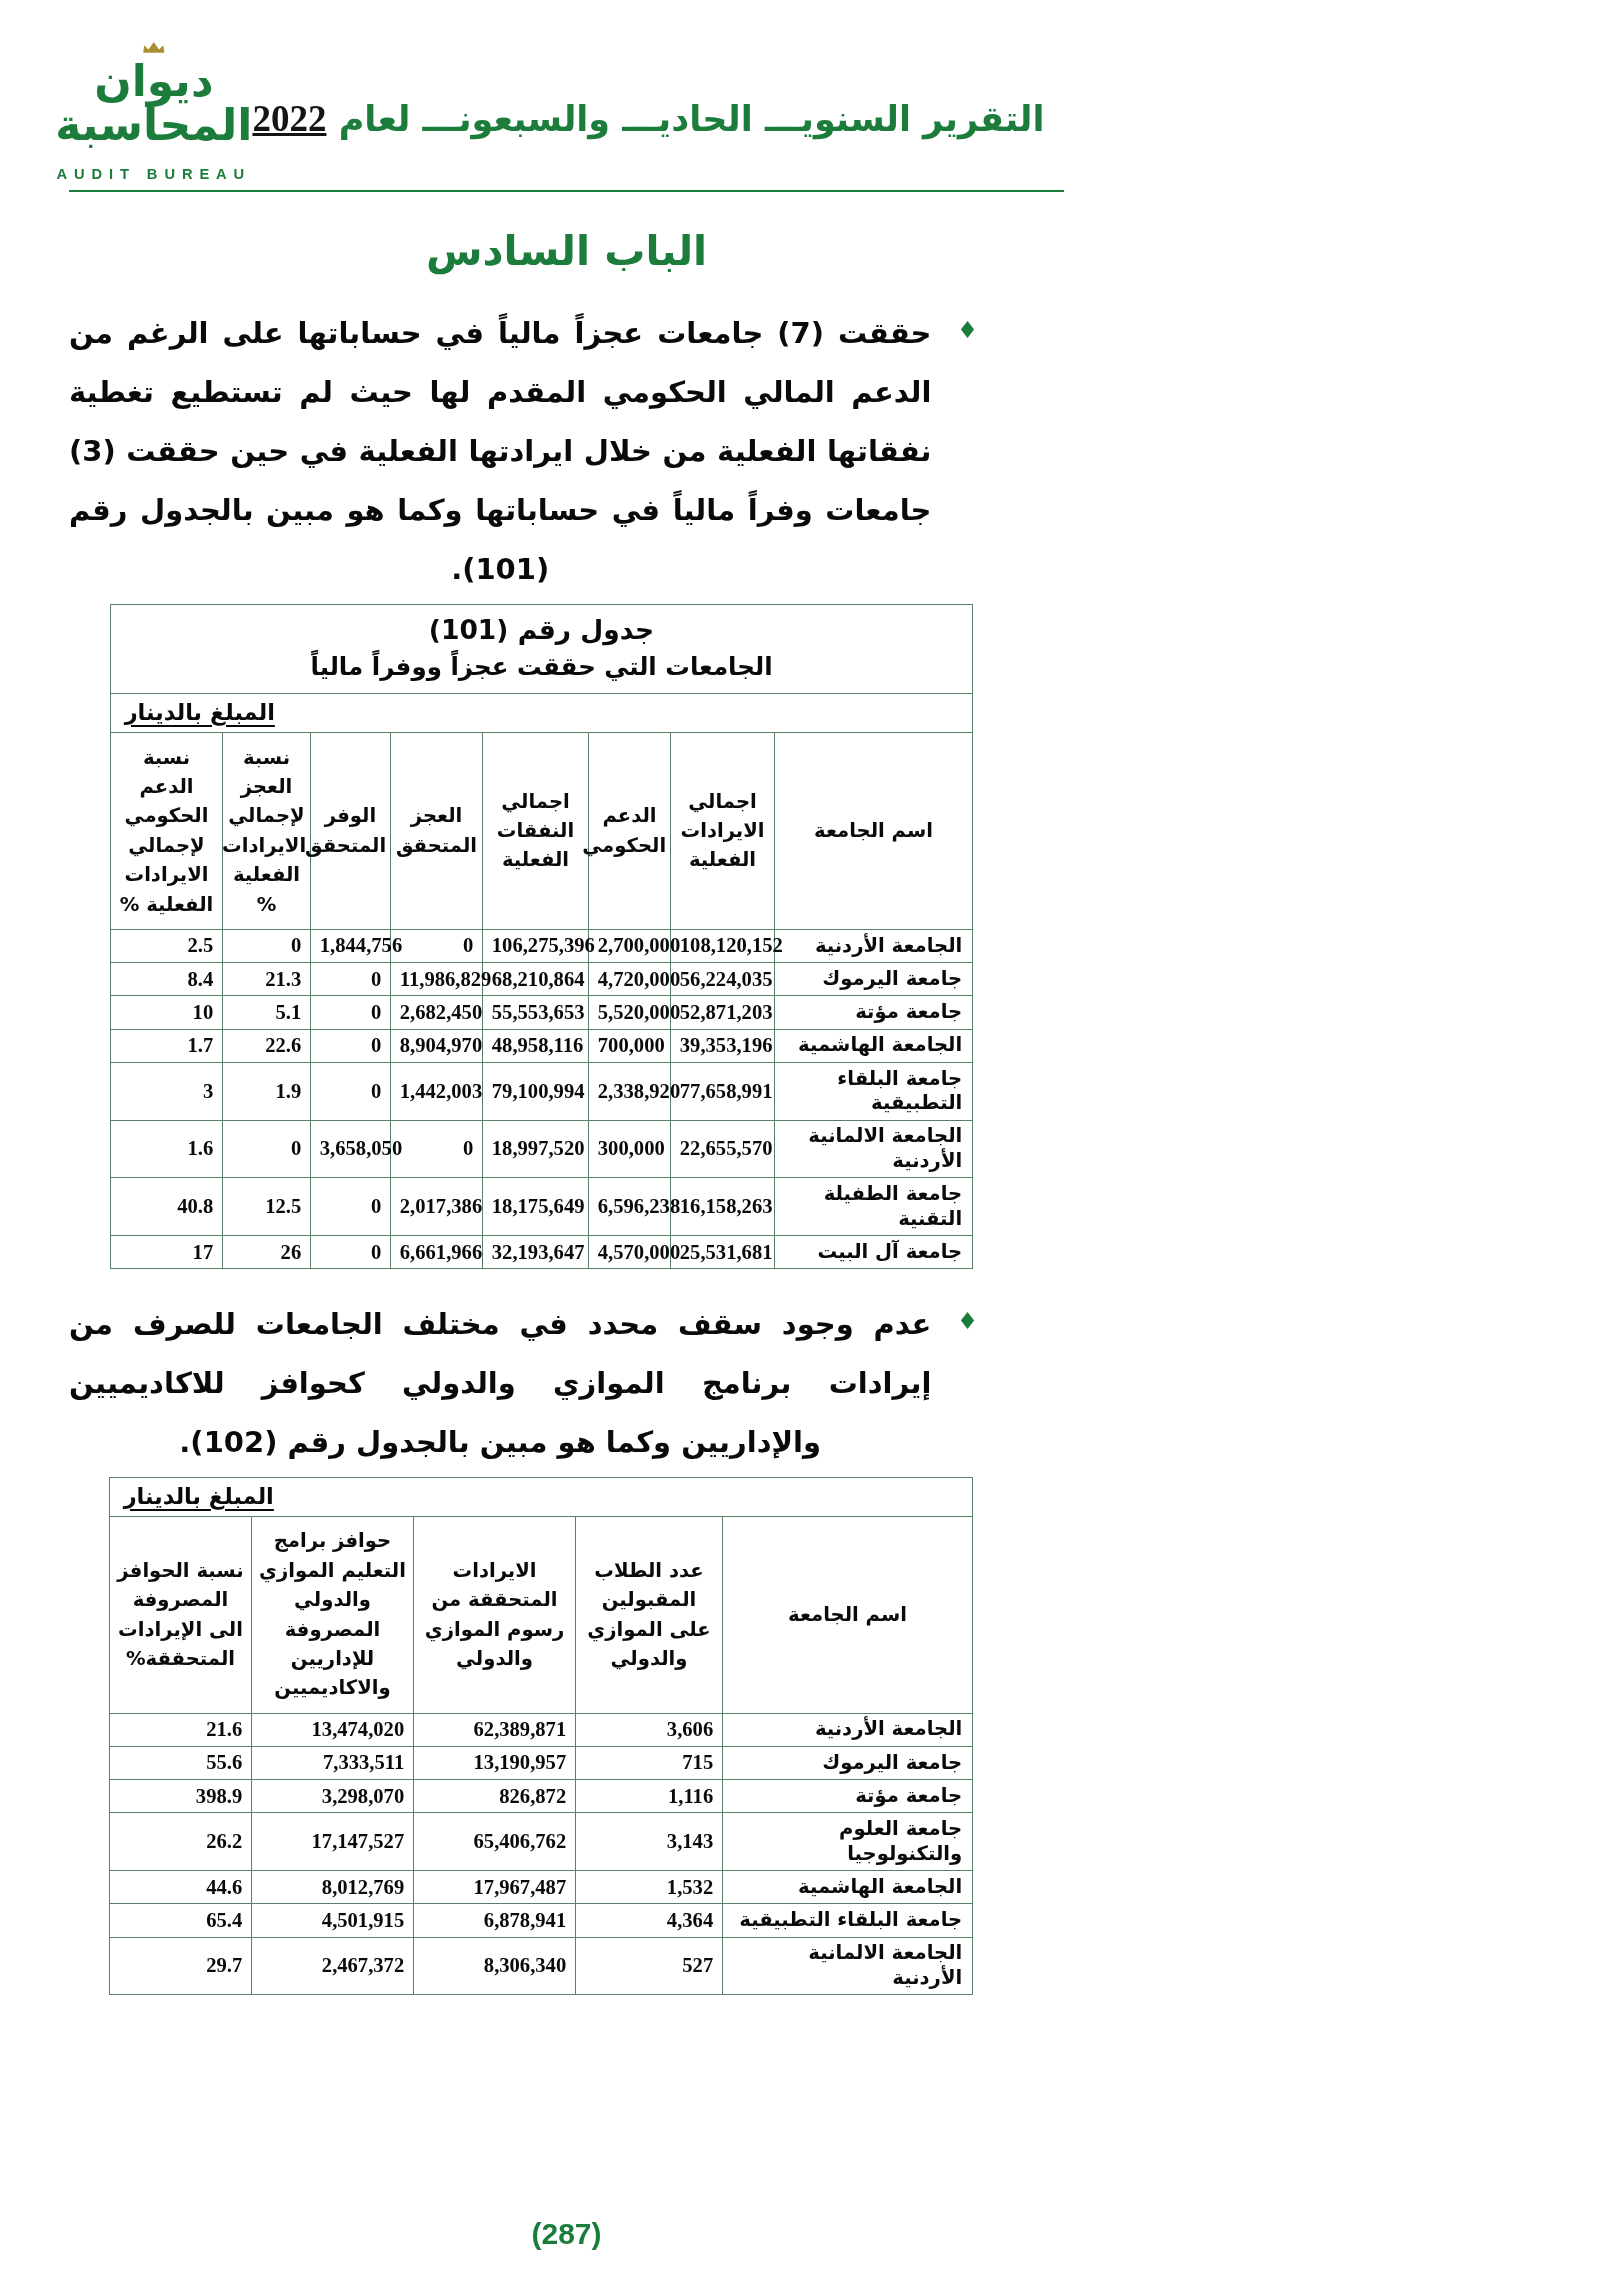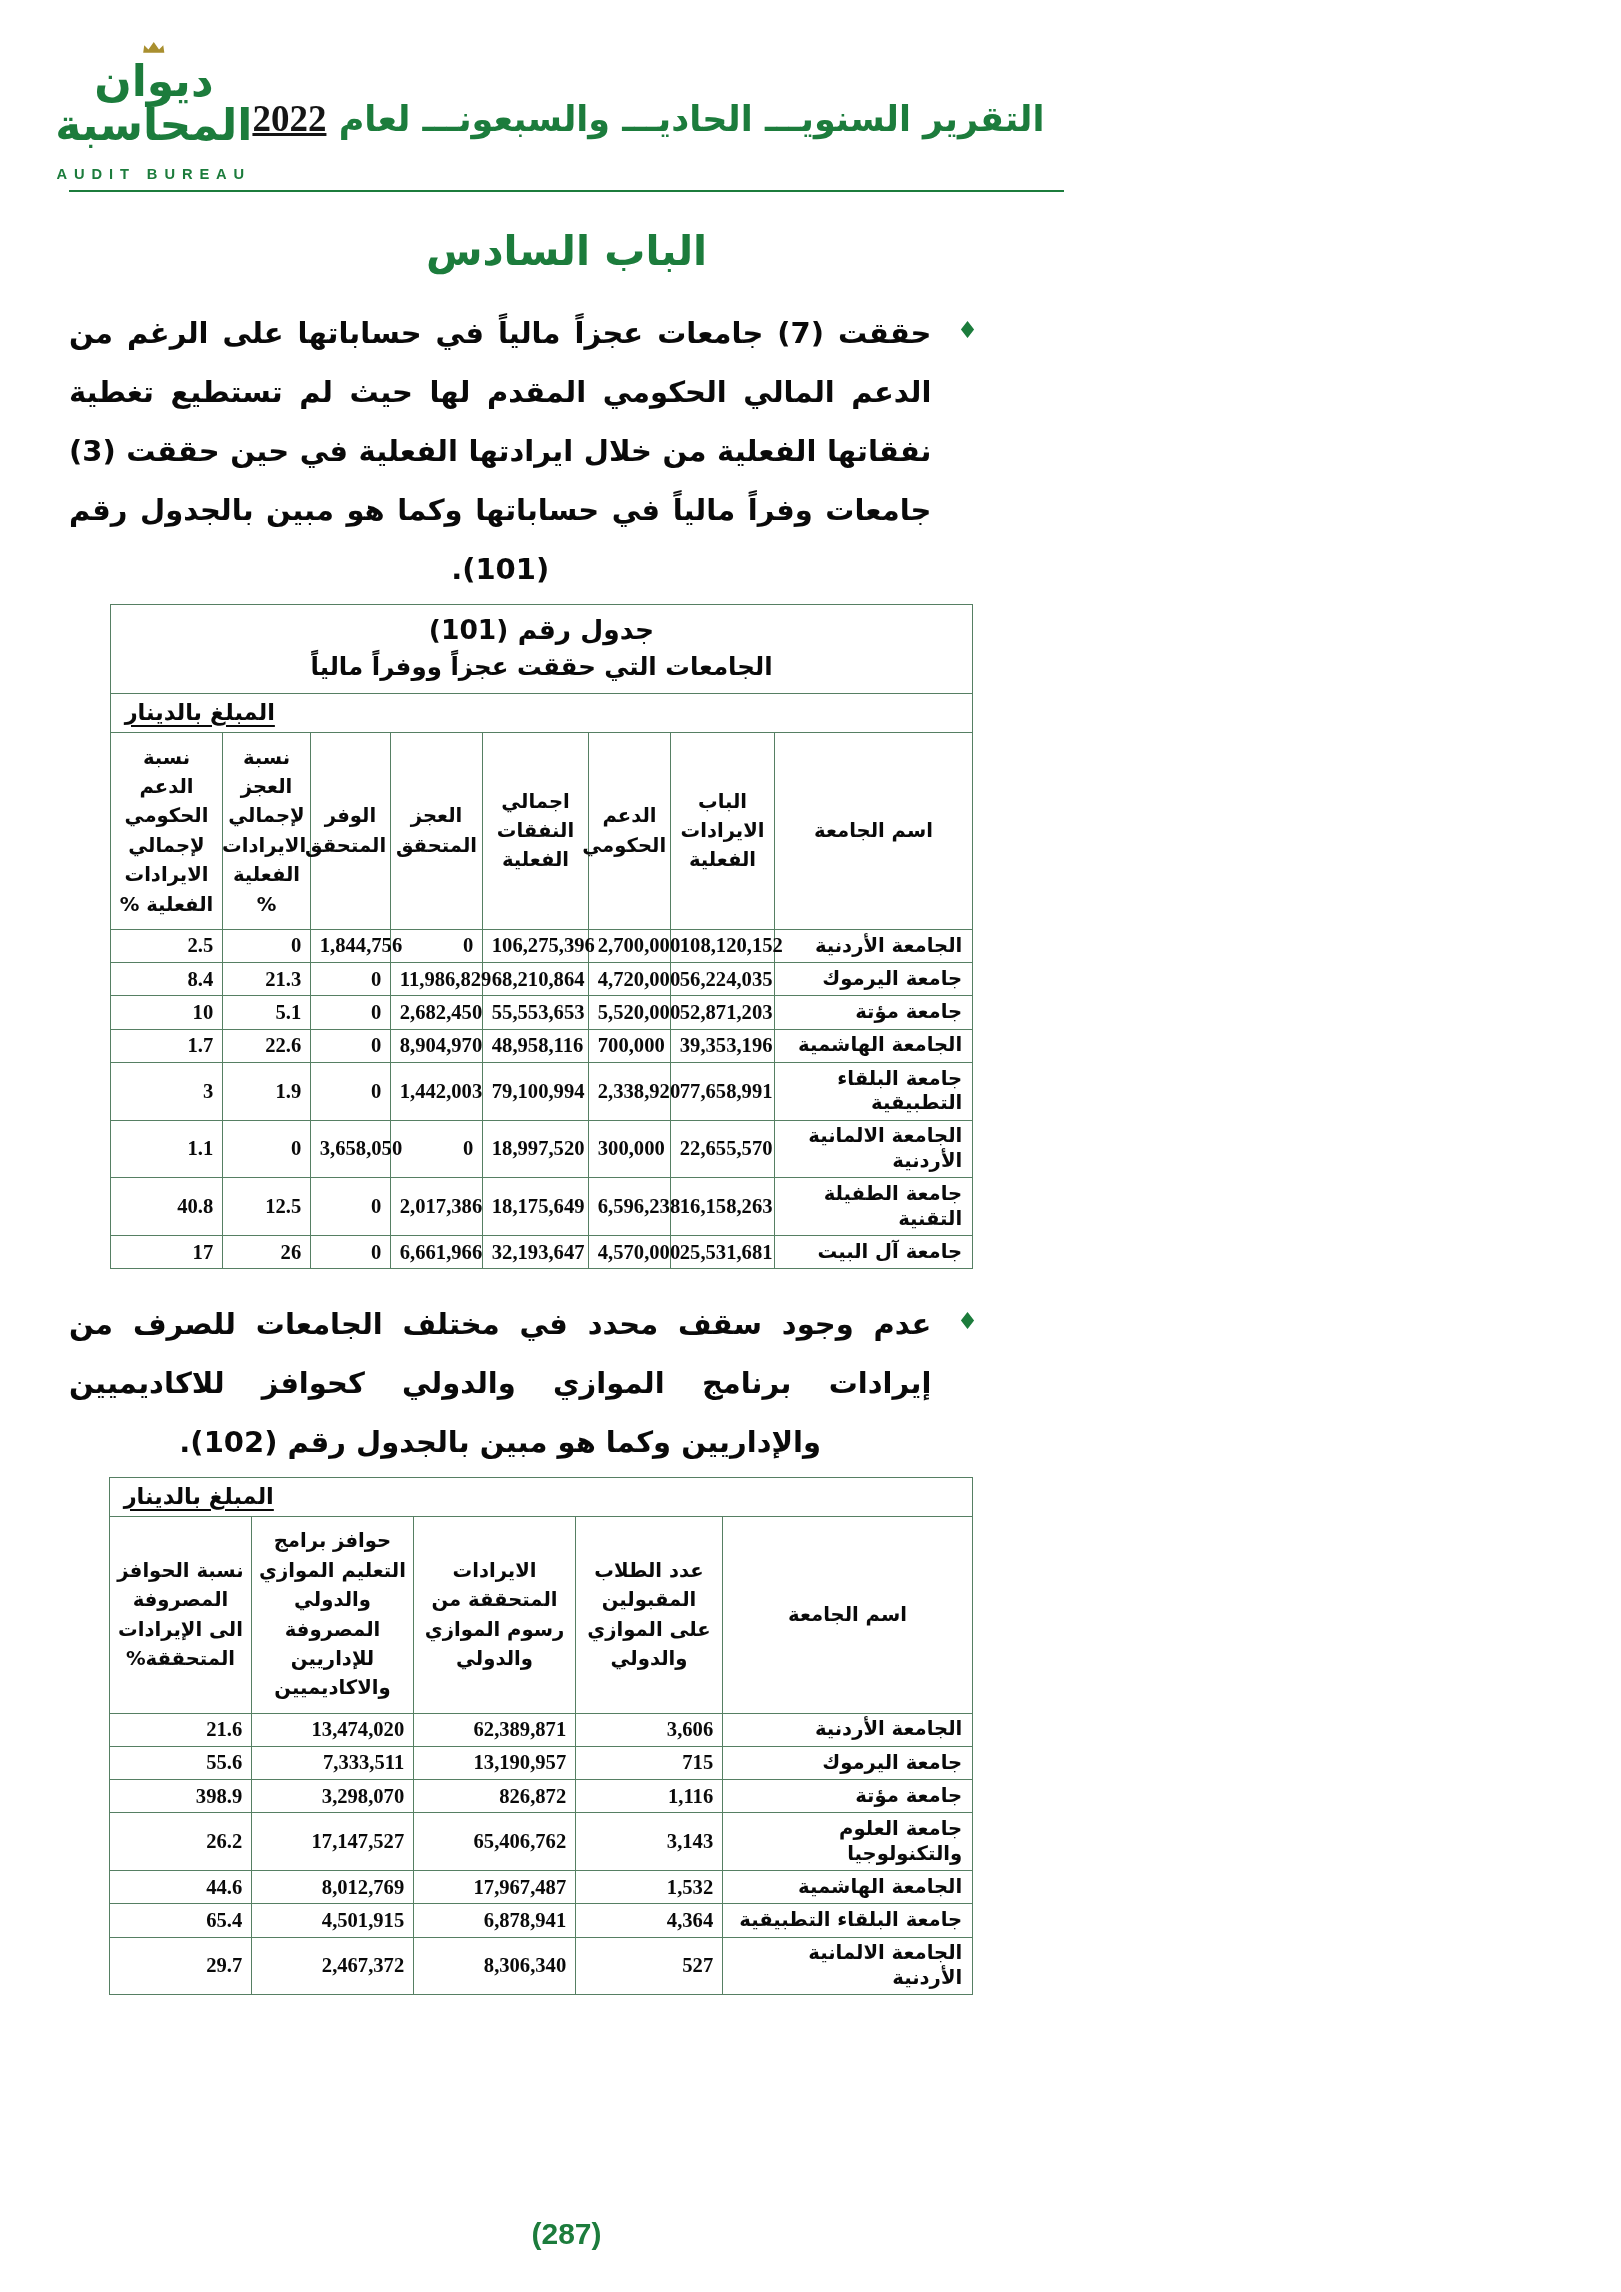--- a/index.html
+++ b/index.html
@@ -86,21 +86,21 @@
             <div class="cap-s">الجامعات التي حققت عجزاً ووفراً مالياً</div>
           </td>
         </tr>
         <tr>
           <td colspan="8" class="cur">
             <span class="cur-txt">المبلغ بالدينار</span>
           </td>
         </tr>
       <tr>
             <th>اسم الجامعة</th>
-            <th>الباب الايرادات الفعلية</th>
+            <th>اجمالي الايرادات الفعلية</th>
             <th>الدعم الحكومي</th>
             <th>اجمالي النفقات الفعلية</th>
             <th>العجز المتحقق</th>
             <th>الوفر المتحقق</th>
             <th>نسبة العجز لإجمالي الايرادات الفعلية %</th>
             <th>نسبة الدعم الحكومي لإجمالي الايرادات الفعلية %</th>
           </tr>
           <tr>
             <td class="name">الجامعة الأردنية</td>
             <td class="num">108,120,152</td>
@@ -152,21 +152,21 @@
             <td class="num">3</td>
           </tr>
           <tr>
             <td class="name">الجامعة الالمانية الأردنية</td>
             <td class="num">22,655,570</td>
             <td class="num">300,000</td>
             <td class="num">18,997,520</td>
             <td class="num">0</td>
             <td class="num">3,658,050</td>
             <td class="num">0</td>
-            <td class="num">1.1</td>
+            <td class="num">1.6</td>
           </tr>
           <tr>
             <td class="name">جامعة الطفيلة التقنية</td>
             <td class="num">16,158,263</td>
             <td class="num">6,596,238</td>
             <td class="num">18,175,649</td>
             <td class="num">2,017,386</td>
             <td class="num">0</td>
             <td class="num">12.5</td>
             <td class="num">40.8</td>

